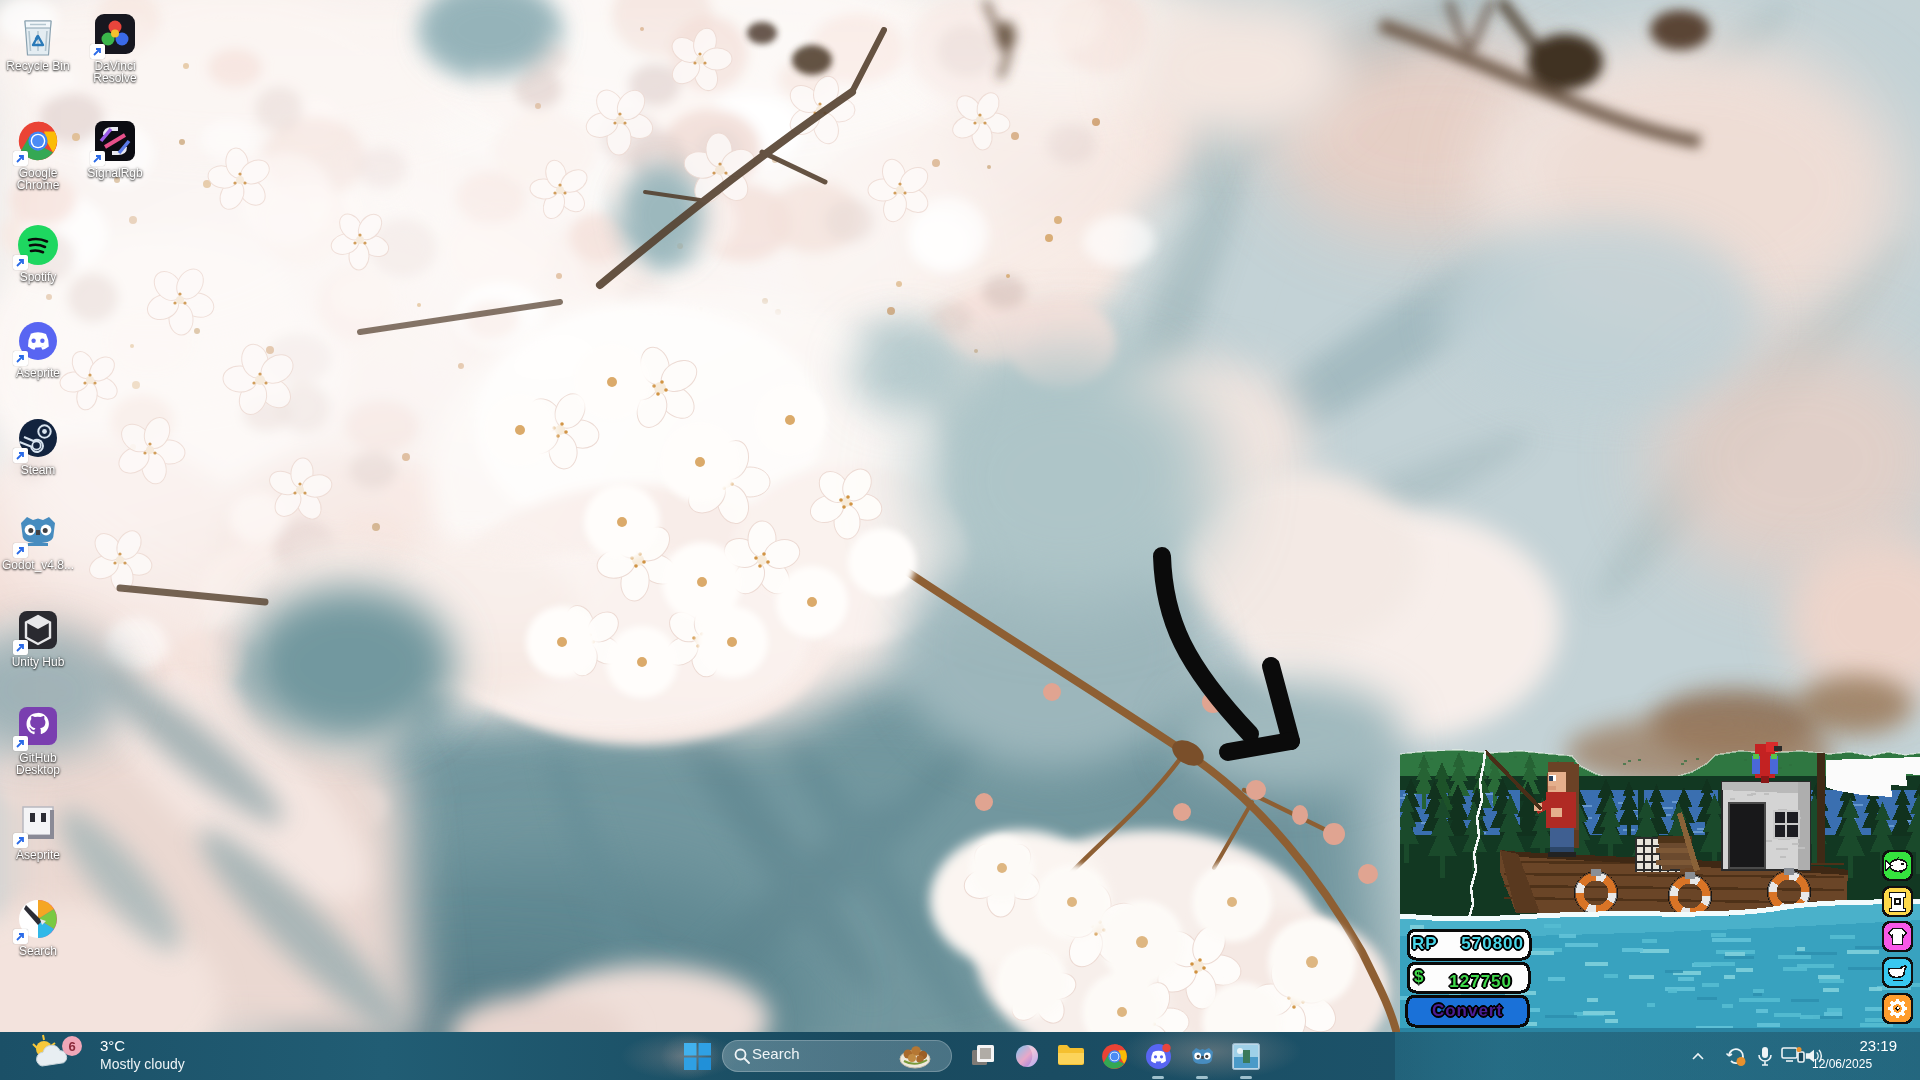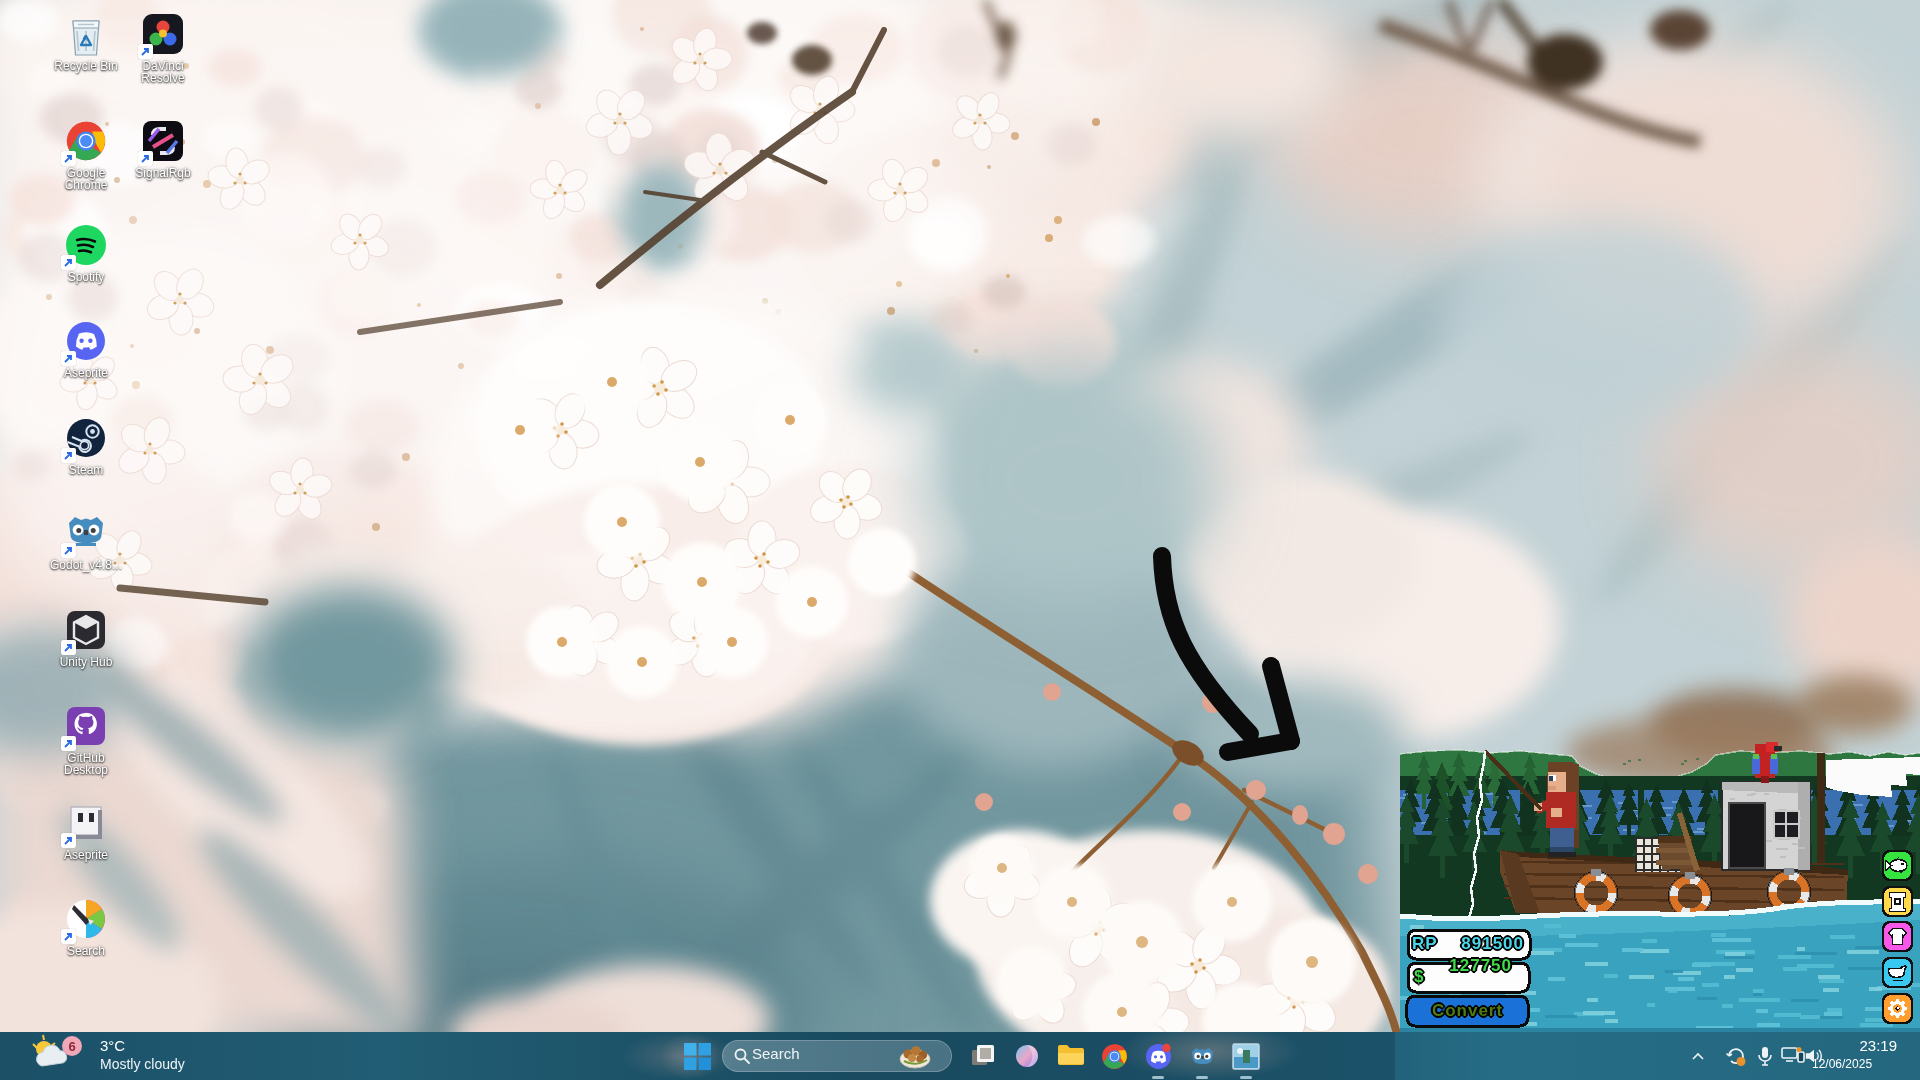--- a/index.html
+++ b/index.html
@@ -1,18 +1,18 @@
 <!DOCTYPE html>
 <html><head>
 <meta charset="utf-8">
 <style>
   html,body{margin:0;padding:0;background:#000;}
   #screen{position:relative;width:1920px;height:1080px;overflow:hidden;font-family:"Liberation Sans",sans-serif;background:#d9e2e2;}
   .abs{position:absolute;}
-  .icon{position:absolute;width:76px;display:flex;flex-direction:column;align-items:center;padding-left:48px;}
+  .icon{position:absolute;width:76px;display:flex;flex-direction:column;align-items:center;}
   .icon .img{width:46px;height:46px;position:relative;display:flex;align-items:center;justify-content:center;}
   .icon .lbl{margin-top:3px;font-size:12px;line-height:12px;color:#fff;text-align:center;text-shadow:0 1px 2px rgba(0,0,0,.85),0 0 3px rgba(0,0,0,.6);}
   .shortcut{position:absolute;left:-2px;bottom:-2px;width:15px;height:15px;background:#fff;border-radius:2px;box-shadow:0 0 1px rgba(0,0,0,.4);}
   .shortcut svg{position:absolute;left:1px;top:1px;}
   .gametxt{font-size:17px;font-weight:bold;line-height:20px;letter-spacing:1px;text-shadow:-2px 0 #000,2px 0 #000,0 -2px #000,0 2px #000,-1px -1px #000,1px -1px #000,-1px 1px #000,1px 1px #000;}
 </style>
 </head>
 <body>
 <div id="screen">
 
@@ -1245,24 +1245,24 @@
           <rect x="-1.5" y="-9.5" width="3" height="3.4" fill="#fff" transform="rotate(270)"></rect>
           <rect x="-1.5" y="-9.5" width="3" height="3.4" fill="#fff" transform="rotate(315)"></rect>
           <circle cx="0" cy="0" r="2.2" fill="#111"></circle>
           <circle cx="0.4" cy="-0.4" r="0.9" fill="#fff"></circle>
         </g>
 <rect x="8" y="188" width="122" height="29" rx="8" fill="#fdfdfd" stroke="#0a0a0a" stroke-width="3"></rect>
 <rect x="8" y="221" width="121" height="29" rx="8" fill="#fdfdfd" stroke="#0a0a0a" stroke-width="3"></rect>
 <rect x="7" y="254" width="121" height="30" rx="8" fill="#1a71d8" stroke="#0a0a0a" stroke-width="3"></rect>
 </svg>
 <div class="abs gametxt" style="left:12px;top:192px;width:40px;color:#49d6e8;">RP</div>
-<div class="abs gametxt" style="left:52px;top:192px;width:72px;text-align:right;color:#49d6e8;">891500</div>
+<div class="abs gametxt" style="left:52px;top:192px;width:72px;text-align:right;color:#49d6e8;">570800</div>
 <div class="abs gametxt" style="left:14px;top:225px;width:40px;color:#3fd94a;">$</div>
-<div class="abs gametxt" style="left:46px;top:214px;width:66px;text-align:right;color:#3fd94a;">127750</div>
-<div class="abs gametxt" style="left:7px;top:259px;width:121px;text-align:center;color:#4d7c0f;">Convert</div>
+<div class="abs gametxt" style="left:46px;top:230px;width:66px;text-align:right;color:#3fd94a;">127750</div>
+<div class="abs gametxt" style="left:7px;top:259px;width:121px;text-align:center;color:#4c1d95;">Convert</div>
 </div>
 
   <div id="taskbar" class="abs" style="left:0;top:1032px;width:1920px;height:48px;background:linear-gradient(90deg,#1b5067 0%,#215d74 20%,#194a5f 45%,#1a4c62 55%,#1c536a 75%,#194a60 100%);">
     <div class="abs" style="left:620px;top:0;width:120px;height:48px;background:radial-gradient(ellipse at 50% 50%, rgba(210,170,160,0.25), rgba(210,170,160,0) 70%);"></div>
     <div class="abs" style="left:1120px;top:0;width:180px;height:48px;background:radial-gradient(ellipse at 50% 40%, rgba(235,190,170,0.3), rgba(235,190,170,0) 72%);"></div>
     <div class="abs" style="left:660px;top:0;width:60px;height:48px;background:radial-gradient(ellipse at 50% 50%, rgba(240,200,190,0.2), rgba(240,200,190,0) 70%);"></div>
     <div class="abs" style="left:1395px;top:0;width:525px;height:48px;background:linear-gradient(90deg,rgba(61,170,198,0.18),rgba(61,170,198,0.30) 20%,rgba(61,170,198,0.30));"></div>
 
     <svg class="abs" width="52" height="44" viewBox="0 0 52 44" style="left:30px;top:2px">
       <circle cx="14" cy="15" r="8" fill="#f8c83a"></circle>

